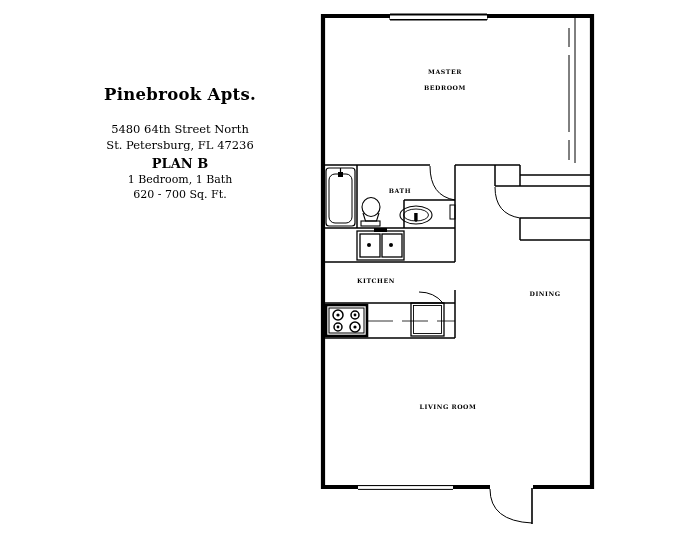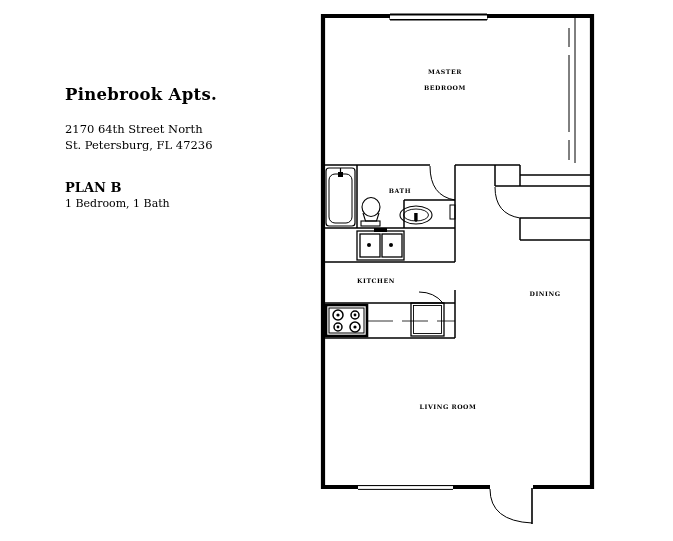--- a/index.html
+++ b/index.html
@@ -15,20 +15,21 @@
     overflow: hidden;
     font-family: "Liberation Serif", serif;
     color: #000000;
   }
 
   #page {
     position: absolute;
     left: 0; top: 0;
     width: 630px;
     height: 541px;
+    text-align: center;
   }
 
   
   #info-block {
     position: absolute;
     left: 65px;
     top: 86px;
     width: 230px;
   }
   #building-name {
@@ -43,21 +44,21 @@
   .addr-line {
     font-family: "DejaVu Serif", serif;
     font-size: 11.5px;
     line-height: 1.38;
     white-space: nowrap;
   }
   #plan-name {
     font-family: "DejaVu Serif", serif;
     font-weight: bold;
     font-size: 13px;
-    margin-top: 26px;
+    margin-top: 2px;
     margin-bottom: 1px;
     white-space: nowrap;
   }
   .plan-line {
     font-family: "DejaVu Serif", serif;
     font-size: 11px;
     line-height: 1.38;
     white-space: nowrap;
   }
 
@@ -77,24 +78,25 @@
     fill: #000000;
   }
 </style>
 </head>
 <body>
 
 <div id="page">
 
   <div id="info-block">
     <div id="building-name">Pinebrook Apts.</div>
-    <div class="addr-line">2170 64th Street North</div>
+    <div class="addr-line">5480 64th Street North</div>
     <div class="addr-line">St. Petersburg, FL 47236</div>
     <div id="plan-name">PLAN B</div>
     <div class="plan-line">1 Bedroom, 1 Bath</div>
+    <div class="plan-line">620 - 700 Sq. Ft.</div>
   </div>
 
   <svg id="floorplan-svg" viewBox="0 0 673 541">
 
     <g fill="none" stroke="#000000" stroke-width="4.2" stroke-linecap="butt">
 
       <line x1="321" y1="16" x2="594" y2="16"></line>
 
       <line x1="323" y1="14" x2="323" y2="489"></line>
 

